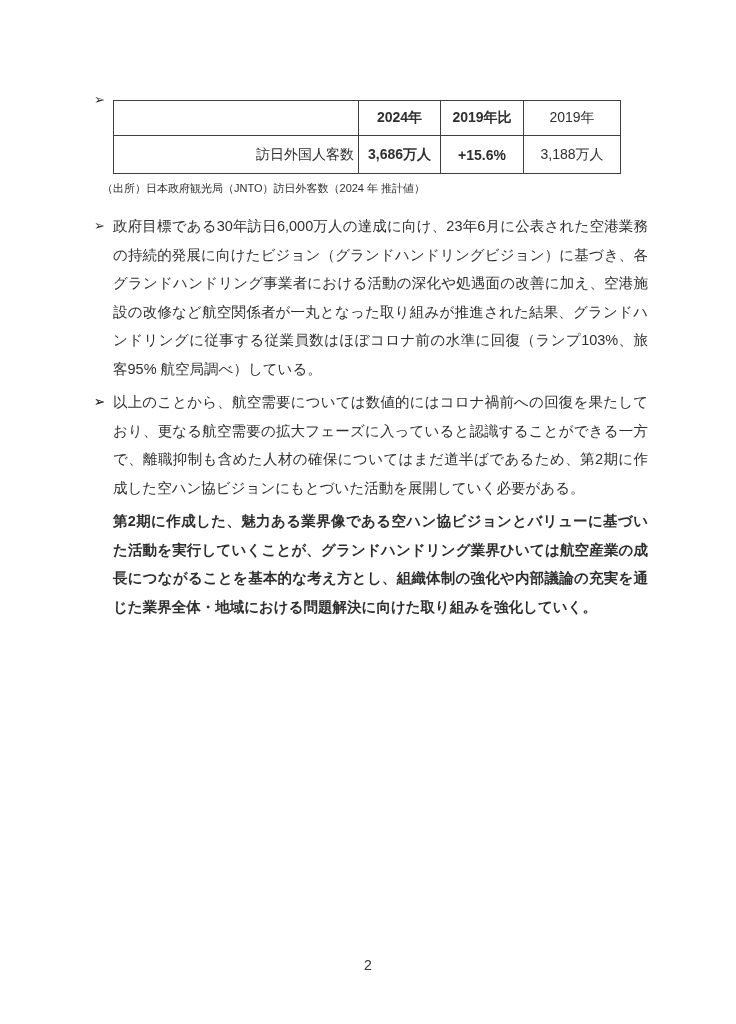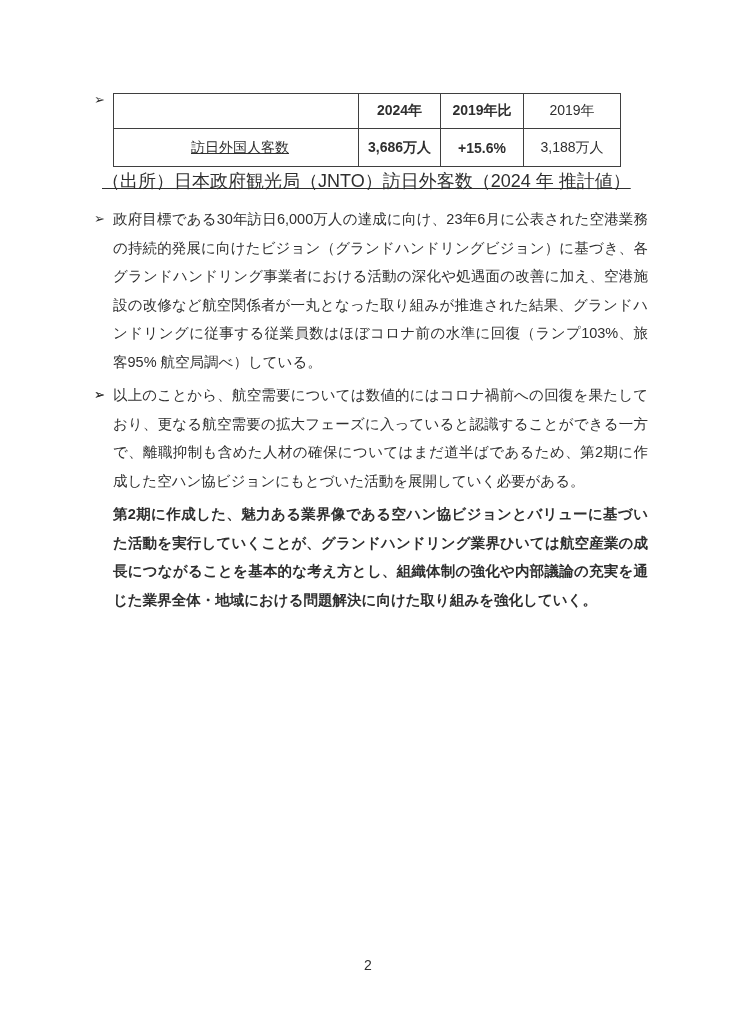--- a/index.html
+++ b/index.html
@@ -30,46 +30,44 @@
     text-align: justify;
   }
   .bullet .marker {
     position: absolute;
     left: 6px; top: 0;
     font-size: 13px;
     line-height: 28.5px;
   }
   table.stats {
     border-collapse: collapse;
-    margin: 7px 0 5px 25px;
+    margin: 14px 0 5px 25px;
     width: 507px;
     table-layout: fixed;
     font-size: 14px;
     color: #2f2f2f;
   }
   table.stats th, table.stats td {
     border: 1px solid #3f3f3f;
     text-align: center;
     vertical-align: middle;
     font-weight: normal;
     padding: 0 4px;
   }
   table.stats thead th { height: 35px; }
   table.stats tbody td { height: 38px; }
   table.stats .label-cell {
-    text-align: center;
+    text-align: right;
     padding-left: 12px;
-    text-decoration: underline;
   }
   table.stats .bold { font-weight: bold; }
   .table-caption {
     margin: 2px 0 15px 14px;
-    font-size: 18px;
+    font-size: 11px;
     line-height: 18px;
-    text-decoration: underline;
   }
   .section-heading {
     margin-top: 27px;
     font-size: 14.5px;
     font-weight: bold;
     line-height: 28.5px;
   }
   .section-body {
     padding-left: 25px;
     font-size: 14.5px;

